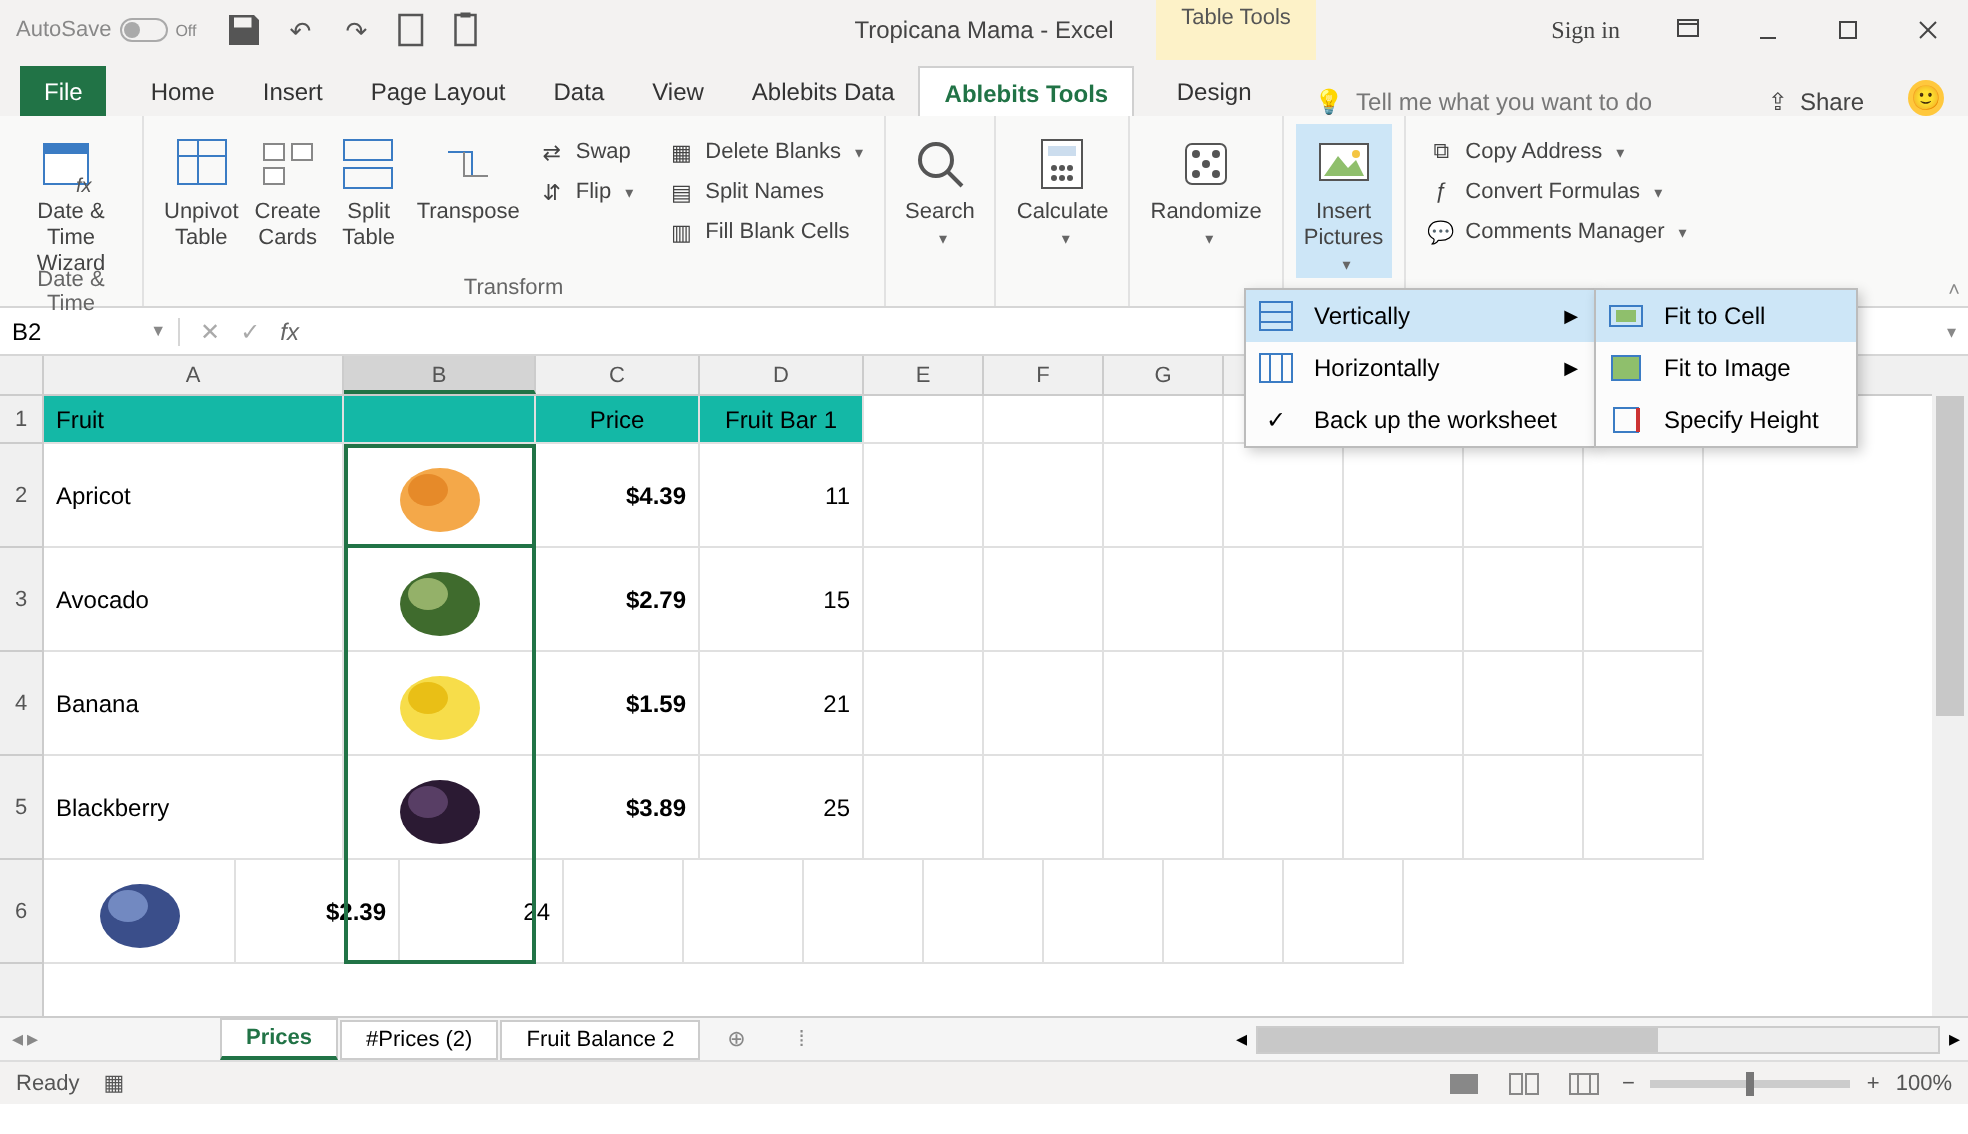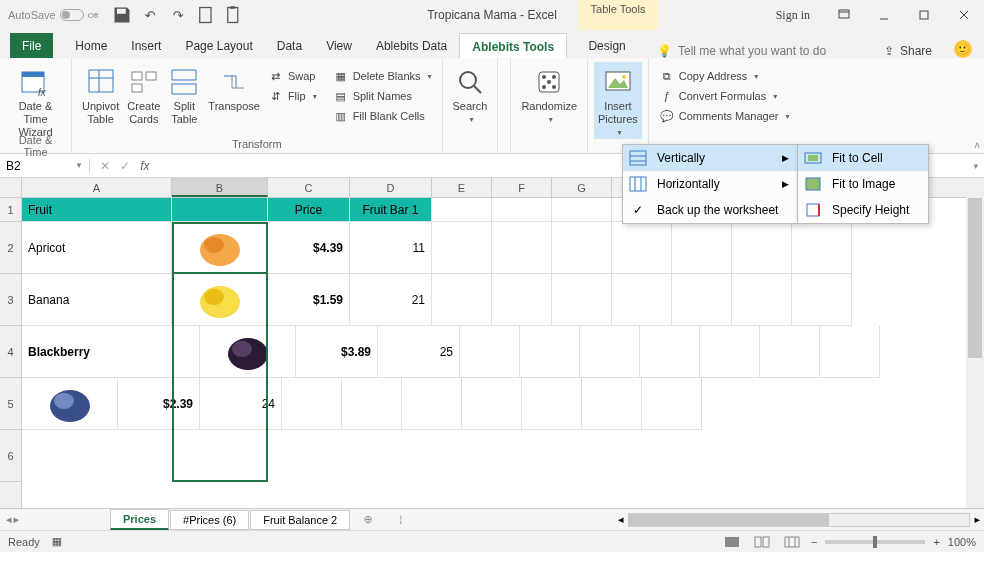--- a/index.html
+++ b/index.html
@@ -263,20 +263,35 @@
           <svg viewBox="0 0 32 32" fill="none" stroke="#555" stroke-width="2">
             <circle cx="14" cy="14" r="8"></circle>
             <line x1="20" y1="20" x2="27" y2="27"></line>
           </svg>
         </span>
         <span>Search</span>
       </div>
       <div class="rgroup-label"></div>
     </div>
   <div class="rgroup">
+      <div class="bigbtn drop-arrow">
+        <span class="icon">
+          <svg viewBox="0 0 32 32">
+            <rect x="6" y="4" width="20" height="24" fill="#fff" stroke="#555"></rect>
+            <rect x="9" y="7" width="14" height="5" fill="#cde"></rect>
+            <circle cx="12" cy="18" r="1.5" fill="#555"></circle>
+            <circle cx="16" cy="18" r="1.5" fill="#555"></circle>
+            <circle cx="20" cy="18" r="1.5" fill="#555"></circle>
+            <circle cx="12" cy="23" r="1.5" fill="#555"></circle>
+            <circle cx="16" cy="23" r="1.5" fill="#555"></circle>
+            <circle cx="20" cy="23" r="1.5" fill="#555"></circle>
+          </svg>
+        </span>
+        <span>Calculate</span>
+      </div>
       <div class="rgroup-label"></div>
     </div>
   <div class="rgroup">
       <div class="bigbtn drop-arrow">
         <span class="icon">
           <svg viewBox="0 0 32 32">
             <rect x="6" y="6" width="20" height="20" rx="3" fill="#fff" stroke="#555"></rect>
             <circle cx="11" cy="11" r="2" fill="#555"></circle>
             <circle cx="21" cy="11" r="2" fill="#555"></circle>
             <circle cx="16" cy="16" r="2" fill="#555"></circle>
@@ -442,39 +457,57 @@
         <div class="cell num" style="width: 82px; height: 52px;">11</div>
         <div class="cell " style="width: 60px; height: 52px;"></div>
         <div class="cell " style="width: 60px; height: 52px;"></div>
         <div class="cell " style="width: 60px; height: 52px;"></div>
         <div class="cell " style="width: 60px; height: 52px;"></div>
         <div class="cell " style="width: 60px; height: 52px;"></div>
         <div class="cell " style="width: 60px; height: 52px;"></div>
         <div class="cell " style="width: 60px; height: 52px;"></div>
       </div>
       <div class="cellrow">
+        <div class="cell " style="width: 150px; height: 52px;">Avocado</div>
+        <div class="cell " style="width: 96px; height: 52px; padding: 2px; justify-content: center; background: rgb(255, 255, 255);">
+          <svg class="fruit-img" viewBox="0 0 60 45">
+            <ellipse cx="30" cy="25" rx="20" ry="16" fill="#3f6b2d"></ellipse>
+            <ellipse cx="24" cy="20" rx="10" ry="8" fill="#b9cf83" opacity="0.7"></ellipse>
+          </svg>
+        </div>
+        <div class="cell price" style="width: 82px; height: 52px;">$2.79</div>
+        <div class="cell num" style="width: 82px; height: 52px;">15</div>
+        <div class="cell " style="width: 60px; height: 52px;"></div>
+        <div class="cell " style="width: 60px; height: 52px;"></div>
+        <div class="cell " style="width: 60px; height: 52px;"></div>
+        <div class="cell " style="width: 60px; height: 52px;"></div>
+        <div class="cell " style="width: 60px; height: 52px;"></div>
+        <div class="cell " style="width: 60px; height: 52px;"></div>
+        <div class="cell " style="width: 60px; height: 52px;"></div>
+      </div>
+      <div class="cellrow">
         <div class="cell " style="width: 150px; height: 52px;">Banana</div>
         <div class="cell " style="width: 96px; height: 52px; padding: 2px; justify-content: center; background: rgb(255, 255, 255);">
           <svg class="fruit-img" viewBox="0 0 60 45">
             <ellipse cx="30" cy="25" rx="20" ry="16" fill="#f7dd4a"></ellipse>
             <ellipse cx="24" cy="20" rx="10" ry="8" fill="#e2b200" opacity="0.7"></ellipse>
           </svg>
         </div>
         <div class="cell price" style="width: 82px; height: 52px;">$1.59</div>
         <div class="cell num" style="width: 82px; height: 52px;">21</div>
         <div class="cell " style="width: 60px; height: 52px;"></div>
         <div class="cell " style="width: 60px; height: 52px;"></div>
         <div class="cell " style="width: 60px; height: 52px;"></div>
         <div class="cell " style="width: 60px; height: 52px;"></div>
         <div class="cell " style="width: 60px; height: 52px;"></div>
         <div class="cell " style="width: 60px; height: 52px;"></div>
         <div class="cell " style="width: 60px; height: 52px;"></div>
       </div>
       <div class="cellrow">
-        <div class="cell " style="width: 178px; height: 52px; font-weight: bold;">Blackberry</div>
+        <div class="cell " style="width: 150px; height: 52px;">Blackberry</div>
         <div class="cell " style="width: 96px; height: 52px; padding: 2px; justify-content: center; background: rgb(255, 255, 255);">
           <svg class="fruit-img" viewBox="0 0 60 45">
             <ellipse cx="30" cy="25" rx="20" ry="16" fill="#2b1a33"></ellipse>
             <ellipse cx="24" cy="20" rx="10" ry="8" fill="#6c4f7a" opacity="0.7"></ellipse>
           </svg>
         </div>
         <div class="cell price" style="width: 82px; height: 52px;">$3.89</div>
         <div class="cell num" style="width: 82px; height: 52px;">25</div>
         <div class="cell " style="width: 60px; height: 52px;"></div>
         <div class="cell " style="width: 60px; height: 52px;"></div>
@@ -508,21 +541,21 @@
       <div class="thumb"></div>
     </div>
 </div>
 
 <div class="sheettabs">
   <div class="nav-arrows">
       <span>◂</span>
       <span>▸</span>
     </div>
   <div class="stab active">Prices</div>
-  <div class="stab">#Prices (6)</div>
+  <div class="stab">#Prices (2)</div>
   <div class="stab">Fruit Balance 2</div>
   <div class="addsheet">⊕</div>
   <div style="flex:0 0 20px"></div>
   <div style="color:#888">⁞</div>
   <div class="hscroll-area">
     <span style="padding:0 4px">◂</span>
     <div class="hscroll-track">
         <div class="hscroll-thumb"></div>
       </div>
     <span style="padding:0 4px">▸</span>

